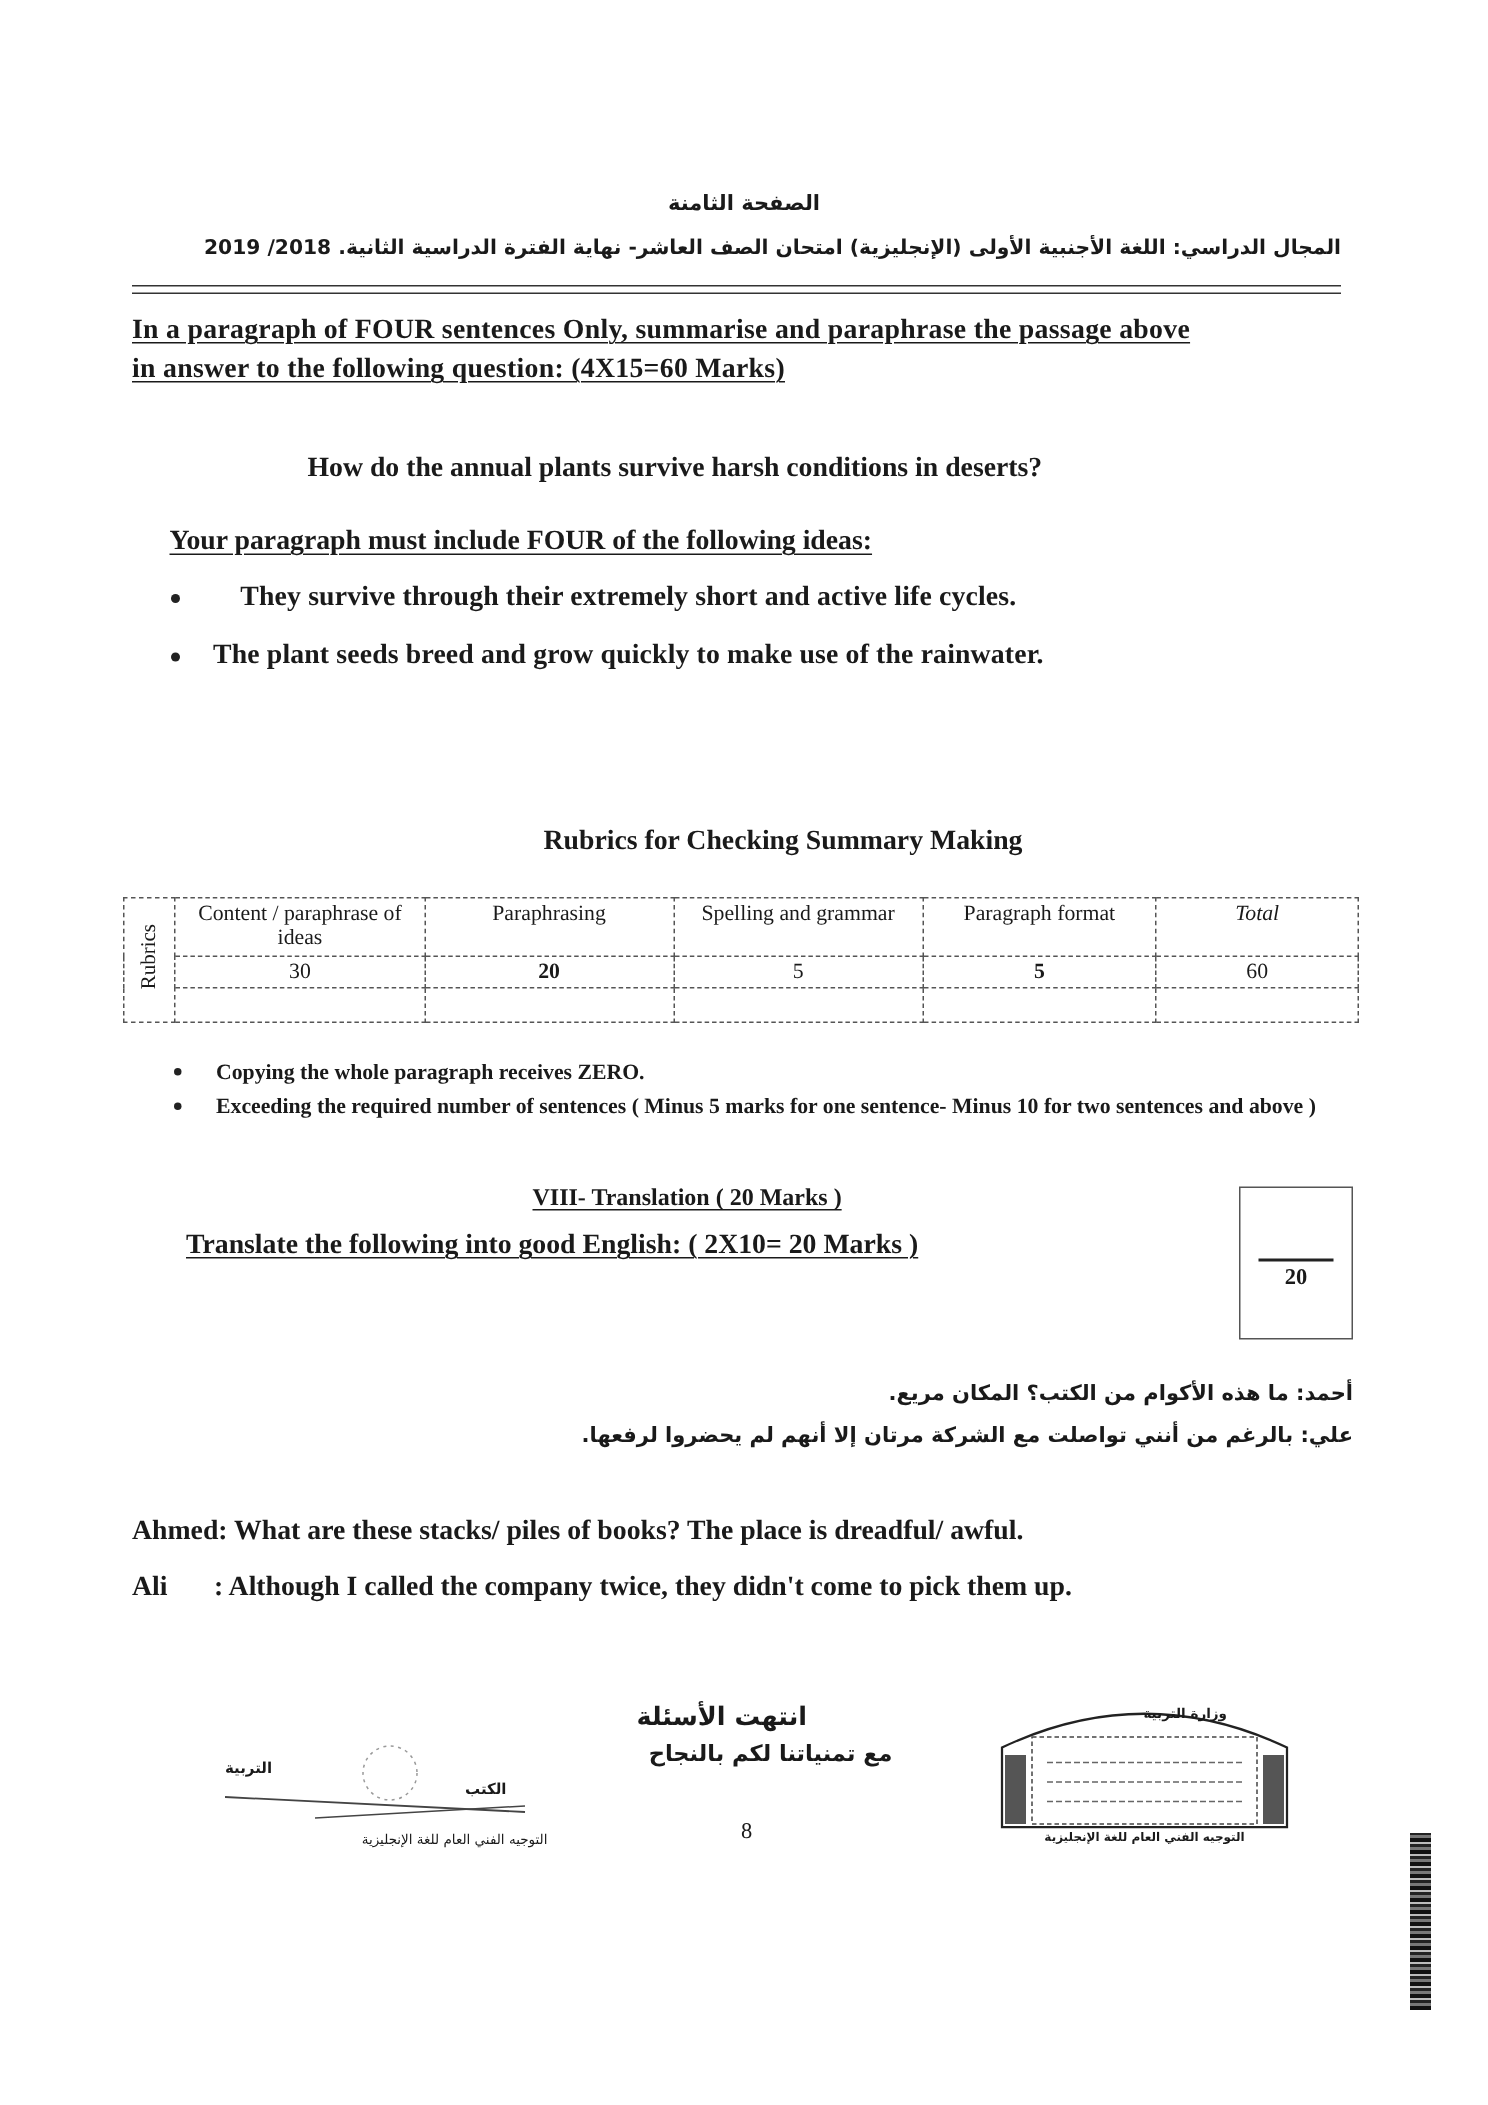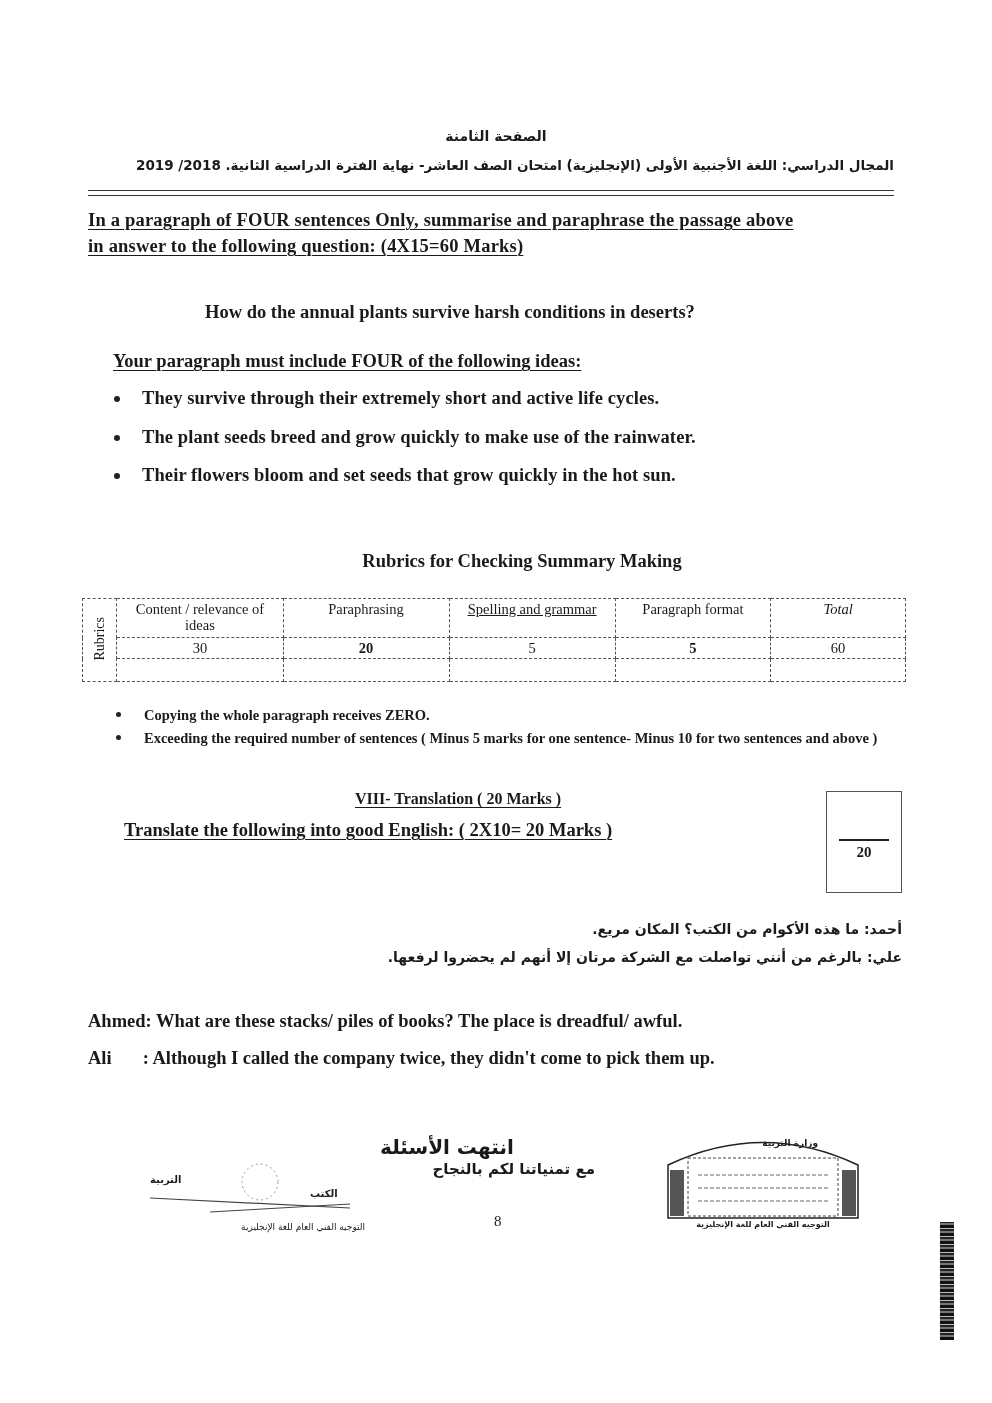--- a/index.html
+++ b/index.html
@@ -6,21 +6,21 @@
   body { width:992px; height:1403px; position:relative; overflow:hidden;
          font-family:"Liberation Serif", "DejaVu Serif", serif; color:#1a1a1a; }
   .abs { position:absolute; }
   .ar { direction:rtl; font-family:"DejaVu Sans", sans-serif; font-weight:bold; }
   .u { text-decoration:underline; text-decoration-thickness:1px; text-underline-offset:3px; }
   .bold { font-weight:bold; }
   .dbl-rule { left:88px; width:806px; top:190px; height:4px;
               border-top:1px solid #333; border-bottom:1px solid #333; }
   .bullet-list { left:110px; top:388px; margin:0; padding:0; list-style:none; }
   .bullet-list li { position:relative; padding-left:32px; height:38.5px;
-                    font-size:18.5px; font-weight:bold; letter-spacing:0.1px; }
+                    font-size:18.5px; font-weight:bold; letter-spacing:0.1px;text-align:center; }
   .bullet-list li .dot { position:absolute; left:4px; top:8px; width:6px; height:6px;
                          border-radius:50%; background:#222; }
   table.rubric { position:absolute; left:82px; top:598px; width:824px;
                  border-collapse:collapse; font-size:14.5px; }
   table.rubric td { border:1px dashed #555; text-align:center; vertical-align:top;
                     padding:2px 4px; line-height:16px; }
   .vert { writing-mode:vertical-rl; transform:rotate(180deg); font-size:14px; }
   .notes { left:112px; top:705px; margin:0; padding:0; list-style:none; width:780px; }
   .notes li { position:relative; padding-left:32px; font-size:14.5px; font-weight:bold;
               line-height:21px; margin-bottom:2px; }
@@ -45,34 +45,33 @@
 <div class="abs bold u" style="left:88px; top:210px; font-size:18.5px; white-space:nowrap; letter-spacing:0.2px;">In a paragraph of FOUR sentences Only, summarise and paraphrase the passage above</div>
 <div class="abs bold u" style="left:88px; top:236px; font-size:18.5px; white-space:nowrap; letter-spacing:0.2px;">in answer to the following question: (4X15=60 Marks)</div>
 
 <div class="abs bold" style="left:205px; top:302px; font-size:18.5px; white-space:nowrap;">How do the annual plants survive harsh conditions in deserts?</div>
 
 <div class="abs bold u" style="left:113px; top:351px; font-size:18.5px; white-space:nowrap;">Your paragraph must include FOUR of the following ideas:</div>
 
 <ul class="abs bullet-list">
   <li><span class="dot"></span><span>They survive through their extremely short and active life cycles.</span></li>
   <li><span class="dot"></span><span>The plant seeds breed and grow quickly to make use of the rainwater.</span></li>
-  <li><span class="dot"></span><span>Their flowers bloom and set seeds that grow quickly in the hot sun.</span></li>
 </ul>
 
 <div class="abs bold" style="left:0; width:1044px; top:551px; text-align:center; font-size:18.5px;">Rubrics for Checking Summary Making</div>
 
 <table class="rubric">
   <tbody>
       <tr>
     <td rowspan="3" style="width:24px; vertical-align:middle;">
       <span class="vert">Rubrics</span>
     </td>
-    <td style="width:150px; height:34px;">Content / relevance of ideas</td>
+    <td style="width:150px; height:34px;">Content / paraphrase of ideas</td>
     <td style="width:150px;">Paraphrasing</td>
-    <td style="width:150px;text-decoration:underline;">Spelling and grammar</td>
+    <td style="width:150px;">Spelling and grammar</td>
     <td style="width:140px;">Paragraph format</td>
     <td style="width:120px; font-style:italic;">Total</td>
   </tr>
   <tr>
     <td>30</td>
     <td style="font-weight:bold;">20</td>
     <td>5</td>
     <td style="font-weight:bold;">5</td>
     <td>60</td>
   </tr>
@@ -104,21 +103,21 @@
 
 <div class="abs bold" style="left:88px; top:1011px; font-size:18.5px; white-space:nowrap;">
   <span>Ahmed:</span>
   <span>What are these stacks/ piles of books? The place is dreadful/ awful.</span>
 </div>
 <div class="abs bold" style="left:88px; top:1048px; font-size:18.5px; white-space:nowrap;">
   <span style="display:inline-block; width:50px;">Ali</span>
   <span>: Although I called the company twice, they didn't come to pick them up.</span>
 </div>
 
-<div class="abs ar" style="left:380px; width:170px; top:1135px; font-size:20px; text-align:left;">انتهت الأسئلة</div>
+<div class="abs ar" style="left:368px; width:170px; top:1135px; font-size:17px; text-align:right;">انتهت الأسئلة</div>
 <div class="abs ar" style="left:380px; width:215px; top:1160px; font-size:15px; text-align:right;">مع تمنياتنا لكم بالنجاح</div>
 <div class="abs" style="left:494px; top:1213px; font-size:15px;">8</div>
 
 <div class="abs logo">
   <svg width="210" height="80" viewBox="0 0 210 80">
     <circle cx="110" cy="22" r="18" fill="none" stroke="#999" stroke-width="1" stroke-dasharray="2 3"></circle>
     <line x1="0" y1="38" x2="200" y2="48" stroke="#444" stroke-width="1.2"></line>
     <line x1="60" y1="52" x2="200" y2="44" stroke="#444" stroke-width="1"></line>
   </svg>
   <div class="abs ar" style="left:0; top:14px; font-size:10px;">التربية</div>

